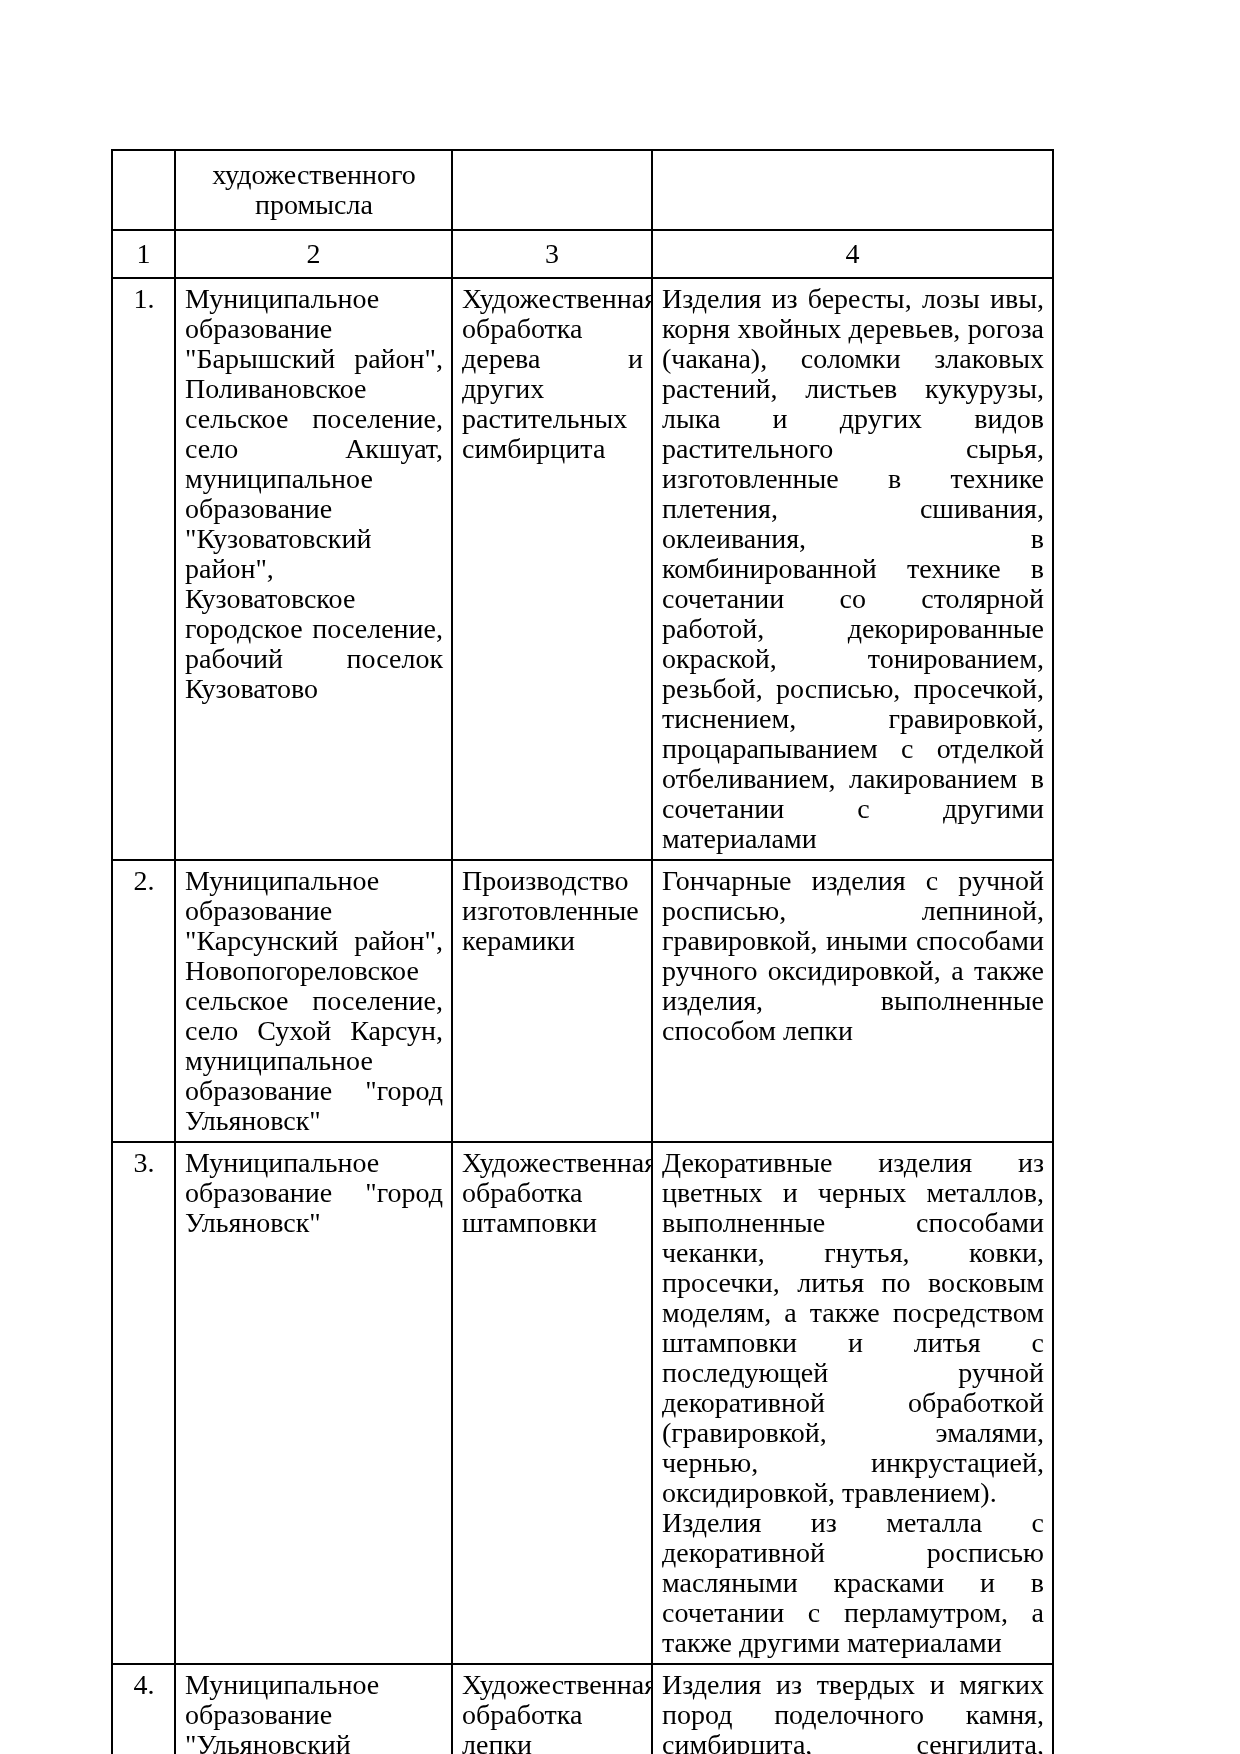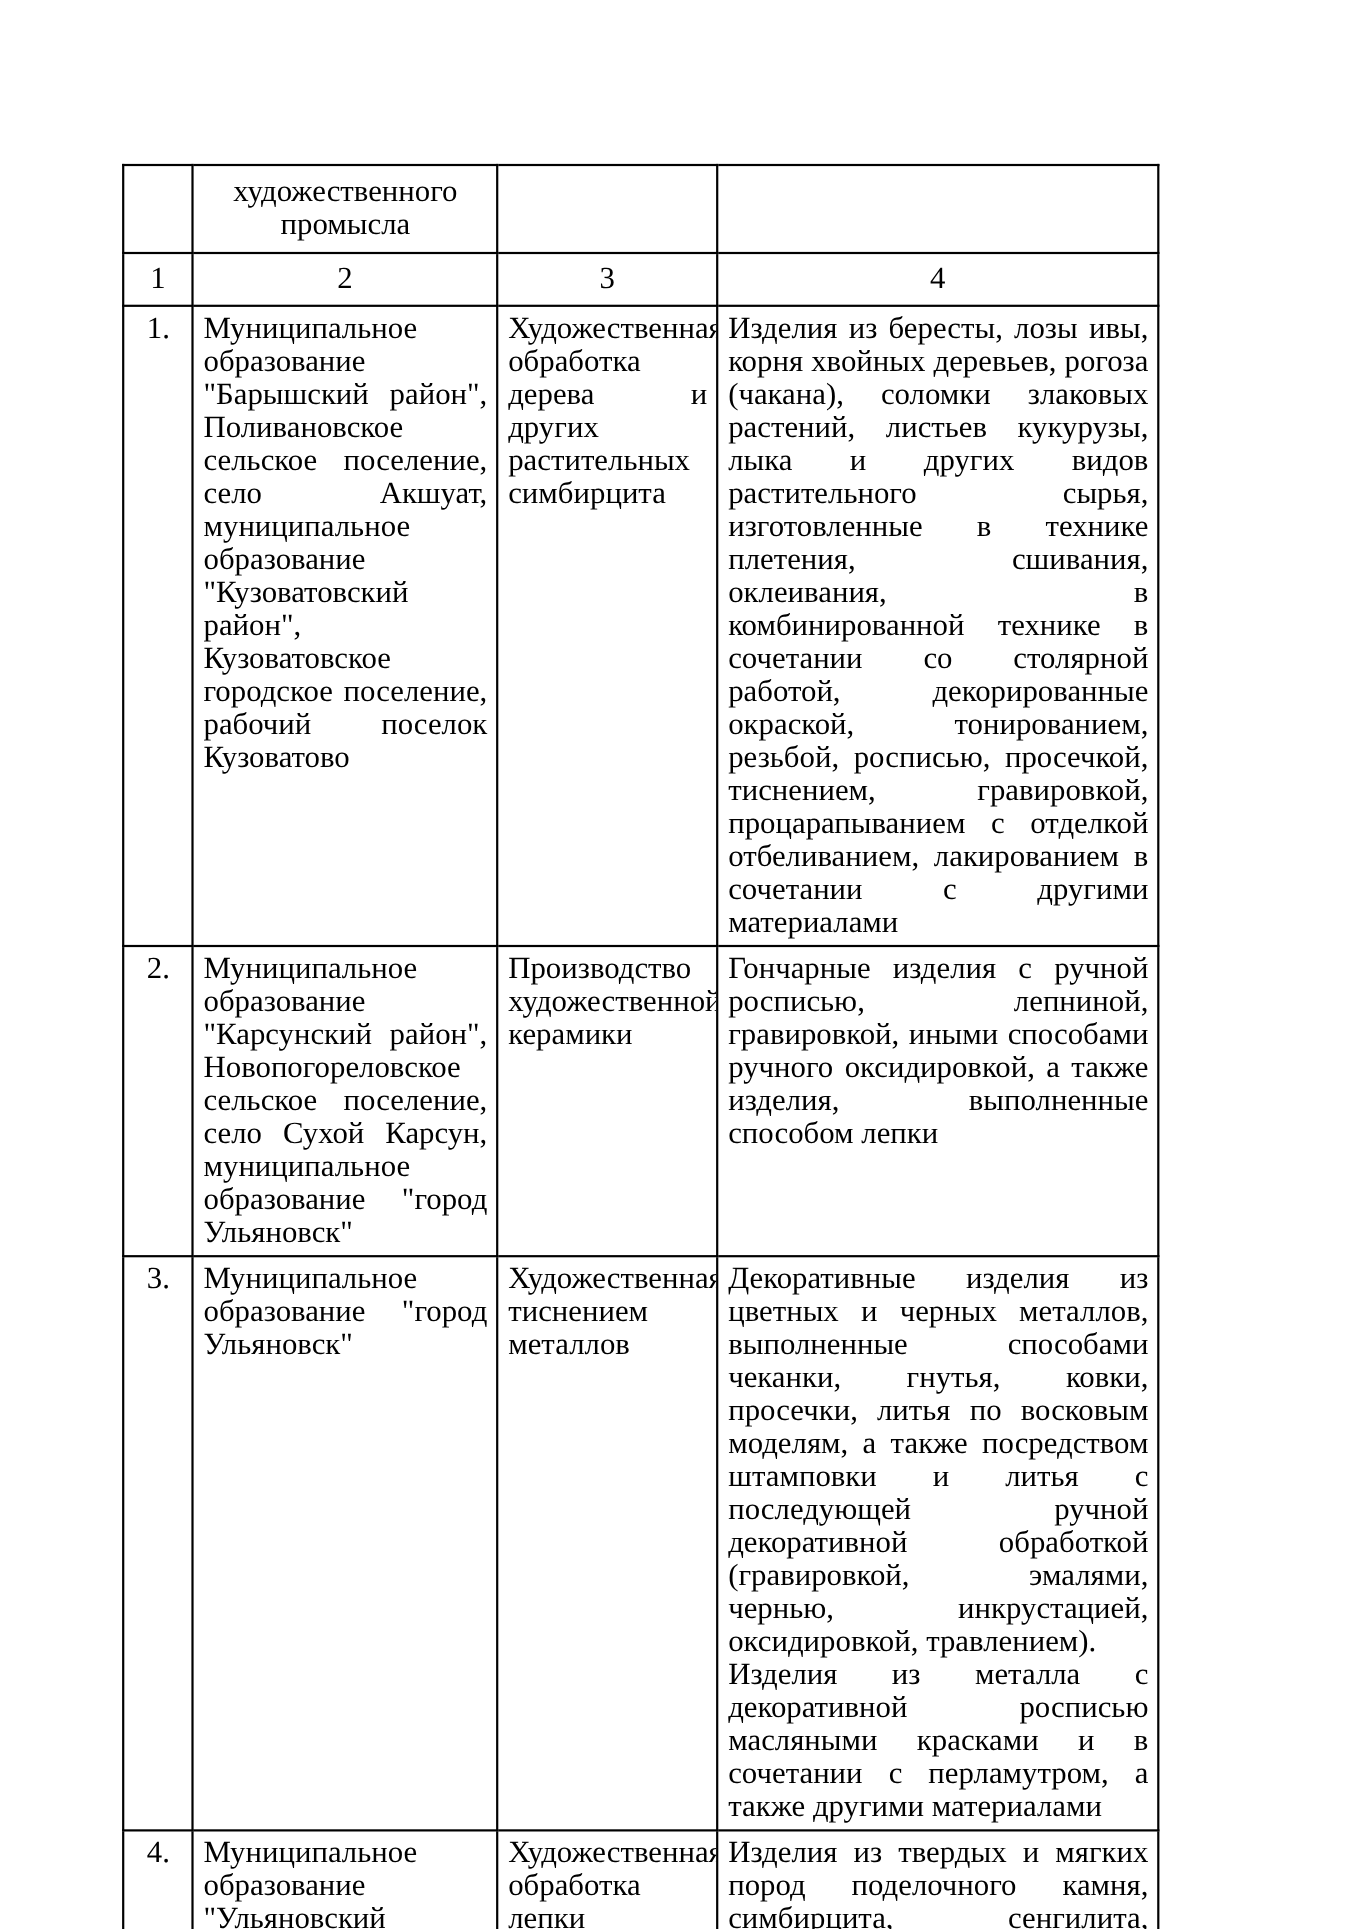--- a/index.html
+++ b/index.html
@@ -81,28 +81,28 @@
       <tr style="height:488px">
         <td class="num-cell">1.</td>
         <td class="cell-text">Муниципальное образование "Барышский район", Поливановское сельское поселение, село Акшуат, муниципальное образование "Кузоватовский район", Кузоватовское городское поселение, рабочий поселок Кузоватово</td>
         <td class="cell-text">Художественная обработка дерева и других растительных симбирцита</td>
         <td class="cell-text">Изделия из бересты, лозы ивы, корня хвойных деревьев, рогоза (чакана), соломки злаковых растений, листьев кукурузы, лыка и других видов растительного сырья, изготовленные в технике плетения, сшивания, оклеивания, в комбинированной технике в сочетании со столярной работой, декорированные окраской, тонированием, резьбой, росписью, просечкой, тиснением, гравировкой, процарапыванием с отделкой отбеливанием, лакированием в сочетании с другими материалами</td>
       </tr>
 
       <tr style="height:278px">
         <td class="num-cell">2.</td>
         <td class="cell-text">Муниципальное образование "Карсунский район", Новопогореловское сельское поселение, село Сухой Карсун, муниципальное образование "город Ульяновск"</td>
-        <td class="cell-text">Производство художественной керамики</td>
+        <td class="cell-text">Производство изготовленные керамики</td>
         <td class="cell-text">Гончарные изделия с ручной росписью, лепниной, гравировкой, иными способами ручного оксидировкой, а также изделия, выполненные способом лепки</td>
       </tr>
 
       <tr style="height:423px">
         <td class="num-cell">3.</td>
         <td class="cell-text">Муниципальное образование "город Ульяновск"</td>
-        <td class="cell-text">Художественная тиснением металлов</td>
+        <td class="cell-text">Художественная обработка штамповки</td>
         <td class="cell-text">Декоративные изделия из цветных и черных металлов, выполненные способами чеканки, гнутья, ковки, просечки, литья по восковым моделям, а также посредством штамповки и литья с последующей ручной декоративной обработкой (гравировкой, эмалями, чернью, инкрустацией, оксидировкой, травлением).
 Изделия из металла с декоративной росписью масляными красками и в сочетании с перламутром, а также другими материалами</td>
       </tr>
 
       <tr style="height:109px">
         <td class="num-cell">4.</td>
         <td class="cell-text">Муниципальное образование "Ульяновский район",</td>
         <td class="cell-text">Художественная обработка лепки</td>
         <td class="cell-text">Изделия из твердых и мягких пород поделочного камня, симбирцита, сенгилита, аммонита, гагата, янтаря</td>
       </tr>

